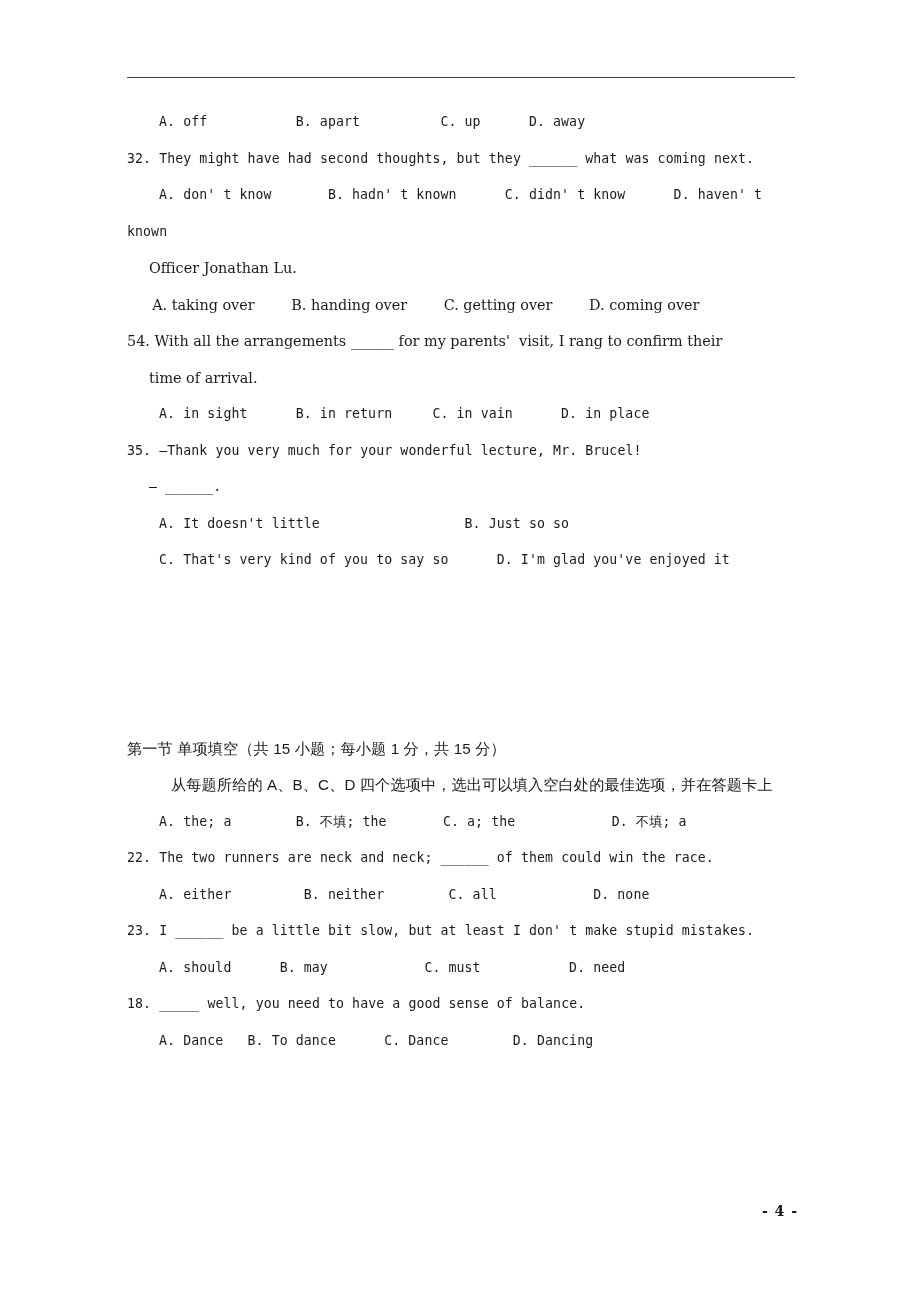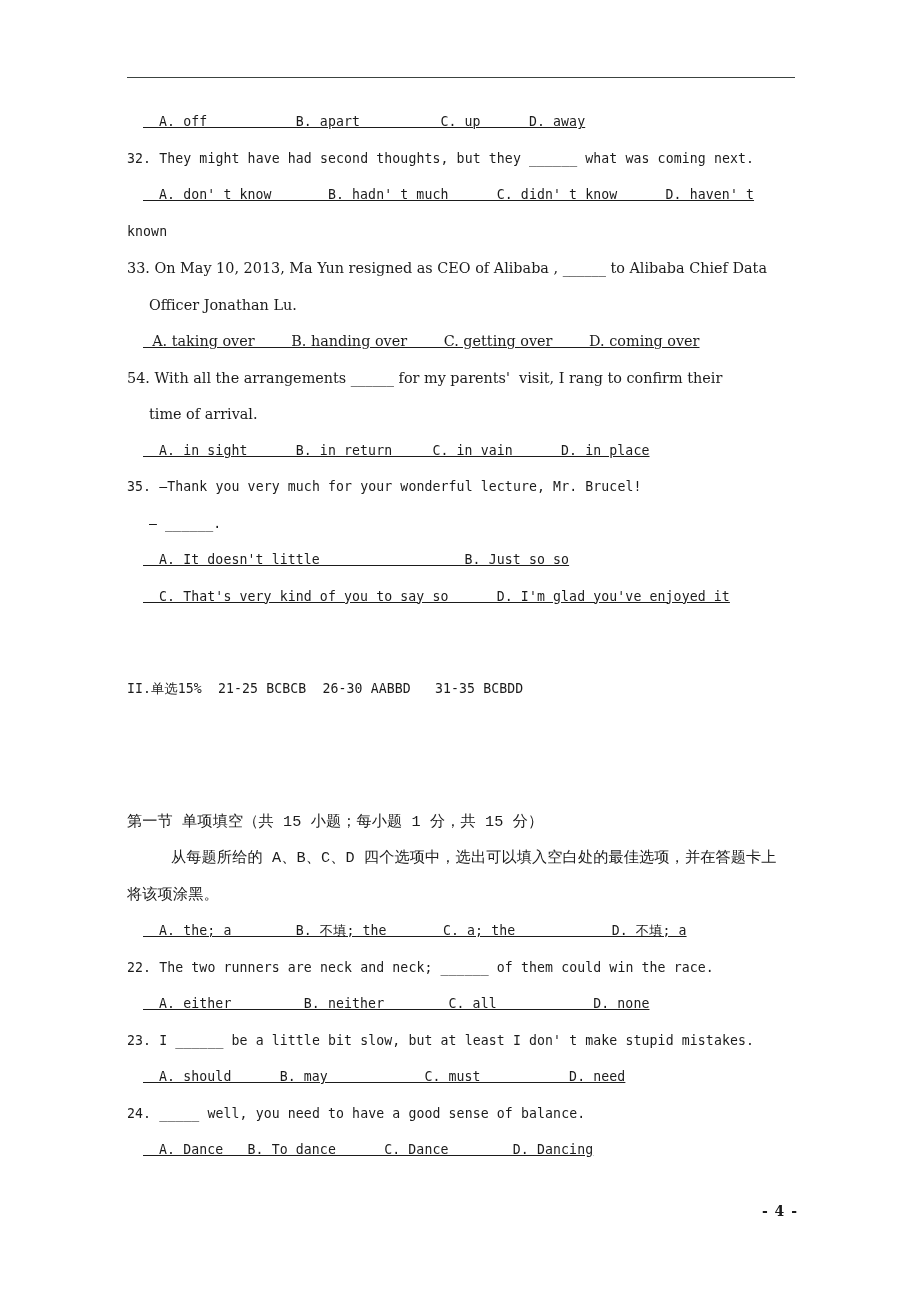--- a/index.html
+++ b/index.html
@@ -51,25 +51,25 @@
     color: #1b1b1b;
     height: 36.5px;
   }
   
   .ln.narrow {
     font-family: "DejaVu Serif", "Liberation Serif", serif;
     font-size: 14.4px;
     letter-spacing: 0px;
   }
   .ln.cn {
-    font-family: Liberation Mono, monospace;
+    font-family: Liberation Sans, sans-serif;
     font-size: 15.2px;
   }
 
-  .indent1 { padding-left: 16px; text-decoration: underline; }
+  .indent1 { padding-left: 16px; }
   .indent2 { padding-left: 22px; }
   .indent-cn { padding-left: 44px; }
   .gap-md { height: 56px; }
   .gap-lg { height: 96px; }
 
   
   .page-number {
     position: absolute;
     right: 122px;
     top: 1203px;
@@ -85,53 +85,50 @@
 
 <div class="page">
 
   <div class="header-rule"></div>
 
   <div class="content">
 
     <div>
       <div class="ln indent1">  A. off           B. apart          C. up      D. away</div>
       <div class="ln">32. They might have had second thoughts, but they ______ what was coming next.</div>
-      <div class="ln indent1">  A. don' t know       B. hadn' t much      C. didn' t know      D. haven' t</div>
+      <div class="ln indent1">  A. don' t know       B. hadn' t known      C. didn' t know      D. haven' t</div>
       <div class="ln">known</div>
-      <div class="ln narrow">33. On May 10, 2013, Ma Yun resigned as CEO of Alibaba , ______ to Alibaba Chief Data</div>
       <div class="ln narrow indent2">Officer Jonathan Lu.</div>
       <div class="ln narrow indent1">  A. taking over        B. handing over        C. getting over        D. coming over</div>
       <div class="ln narrow">54. With all the arrangements ______ for my parents'  visit, I rang to confirm their</div>
       <div class="ln narrow indent2">time of arrival.</div>
       <div class="ln indent1">  A. in sight      B. in return     C. in vain      D. in place</div>
       <div class="ln">35. —Thank you very much for your wonderful lecture, Mr. Brucel!</div>
       <div class="ln indent2">— ______.</div>
       <div class="ln indent1">  A. It doesn't little                  B. Just so so</div>
       <div class="ln indent1">  C. That's very kind of you to say so      D. I'm glad you've enjoyed it</div>
     </div>
 
     <div class="gap-md"></div>
 
-    <div class="ln">II.单选15%  21-25 BCBCB  26-30 AABBD   31-35 BCBDD</div>
 
     <div class="gap-lg"></div>
 
     <div>
       <div class="ln cn">第一节 单项填空（共 15 小题；每小题 1 分，共 15 分）</div>
       <div class="ln cn indent-cn">从每题所给的 A、B、C、D 四个选项中，选出可以填入空白处的最佳选项，并在答题卡上</div>
-      <div class="ln cn">将该项涂黑。</div>
     </div>
 
     <div>
       <div class="ln indent1">  A. the; a        B. 不填; the       C. a; the            D. 不填; a</div>
       <div class="ln">22. The two runners are neck and neck; ______ of them could win the race.</div>
       <div class="ln indent1">  A. either         B. neither        C. all            D. none</div>
       <div class="ln">23. I ______ be a little bit slow, but at least I don' t make stupid mistakes.</div>
       <div class="ln indent1">  A. should      B. may            C. must           D. need</div>
-      <div class="ln">24. _____ well, you need to have a good sense of balance.</div>
+      <div class="ln">18. _____ well, you need to have a good sense of balance.</div>
       <div class="ln indent1">  A. Dance   B. To dance      C. Dance        D. Dancing</div>
     </div>
 
   </div>
 
   <div class="page-number">- 4 -</div>
 
 </div>
 
 </body></html>

